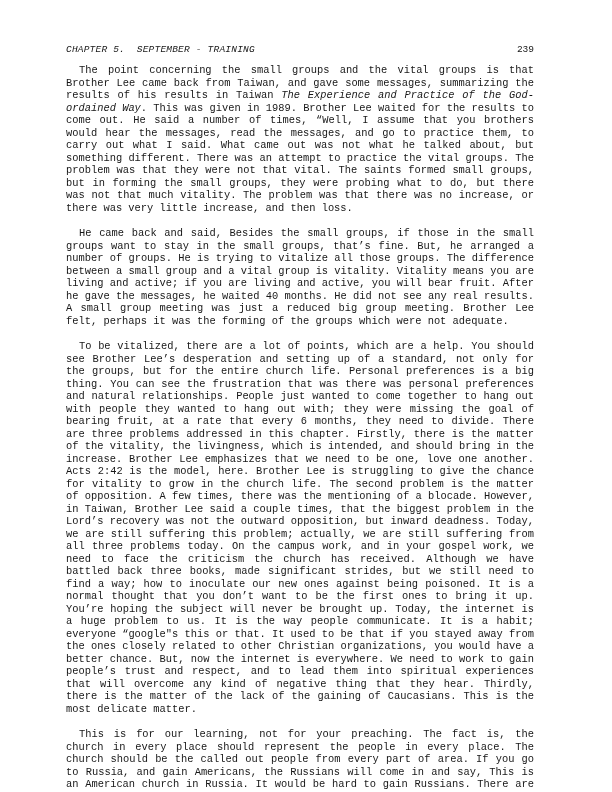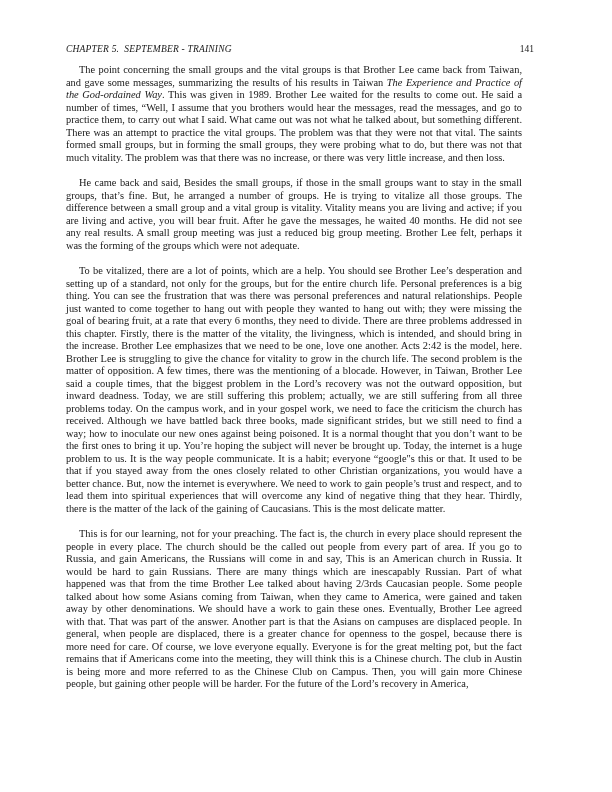--- a/index.html
+++ b/index.html
@@ -7,21 +7,21 @@
       width: 612px;
       height: 792px;
       background: #ffffff;
       overflow: hidden;
     }
     .page {
       position: relative;
       width: 488px;
       height: 792px;
       background: #ffffff;
-      font-family: Liberation Serif, serif;
+      font-family: Liberation Mono, monospace;
       color: #171717;
     }
     .text-block {
       position: absolute;
       left: 66px;
       top: 44px;
       width: 468px;
     }
     .running-header {
       display: flex;
@@ -46,35 +46,35 @@
       letter-spacing: 0.1px;
     }
     .body-text {
       margin-top: 9px;
       font-size: 10.4px;
       line-height: 12.5px;
       text-align: justify;
       hyphens: none;
     }
     .body-text p {
-      margin: 0 12px 13px 0;
+      margin: 0 0 13px 0;
       text-indent: 13px;
     }
     .body-text p:last-child { margin-bottom: 0; }
     .italic { font-style: italic; }
   </style>
 </head>
 <body>
 
 <div class="page">
   <div class="text-block">
 
     <div class="running-header">
       <span class="chapter">CHAPTER 5.  SEPTEMBER - TRAINING</span>
-      <span class="pagenum">141</span>
+      <span class="pagenum">239</span>
     </div>
 
 
     <div class="body-text">
 
       <p><span>The point concerning the small groups and the vital groups is that Brother Lee came back from Taiwan, and gave some messages, summarizing the results of his results in Taiwan </span><span class="italic">The Experience and Practice of the God-ordained Way</span><span>. This was given in 1989. Brother Lee waited for the results to come out. He said a number of times, “Well, I assume that you brothers would hear the messages, read the messages, and go to practice them, to carry out what I said. What came out was not what he talked about, but something different. There was an attempt to practice the vital groups. The problem was that they were not that vital. The saints formed small groups, but in forming the small groups, they were probing what to do, but there was not that much vitality. The problem was that there was no increase, or there was very little increase, and then loss.</span></p>
 
       <p>He came back and said, Besides the small groups, if those in the small groups want to stay in the small groups, that’s fine. But, he arranged a number of groups. He is trying to vitalize all those groups. The difference between a small group and a vital group is vitality. Vitality means you are living and active; if you are living and active, you will bear fruit. After he gave the messages, he waited 40 months. He did not see any real results. A small group meeting was just a reduced big group meeting. Brother Lee felt, perhaps it was the forming of the groups which were not adequate.</p>
 
       <p>To be vitalized, there are a lot of points, which are a help. You should see Brother Lee’s desperation and setting up of a standard, not only for the groups, but for the entire church life. Personal preferences is a big thing. You can see the frustration that was there was personal preferences and natural relationships. People just wanted to come together to hang out with people they wanted to hang out with; they were missing the goal of bearing fruit, at a rate that every 6 months, they need to divide. There are three problems addressed in this chapter. Firstly, there is the matter of the vitality, the livingness, which is intended, and should bring in the increase. Brother Lee emphasizes that we need to be one, love one another. Acts 2:42 is the model, here. Brother Lee is struggling to give the chance for vitality to grow in the church life. The second problem is the matter of opposition. A few times, there was the mentioning of a blocade. However, in Taiwan, Brother Lee said a couple times, that the biggest problem in the Lord’s recovery was not the outward opposition, but inward deadness. Today, we are still suffering this problem; actually, we are still suffering from all three problems today. On the campus work, and in your gospel work, we need to face the criticism the church has received. Although we have battled back three books, made significant strides, but we still need to find a way; how to inoculate our new ones against being poisoned. It is a normal thought that you don’t want to be the first ones to bring it up. You’re hoping the subject will never be brought up. Today, the internet is a huge problem to us. It is the way people communicate. It is a habit; everyone “google"s this or that. It used to be that if you stayed away from the ones closely related to other Christian organizations, you would have a better chance. But, now the internet is everywhere. We need to work to gain people’s trust and respect, and to lead them into spiritual experiences that will overcome any kind of negative thing that they hear. Thirdly, there is the matter of the lack of the gaining of Caucasians. This is the most delicate matter.</p>

